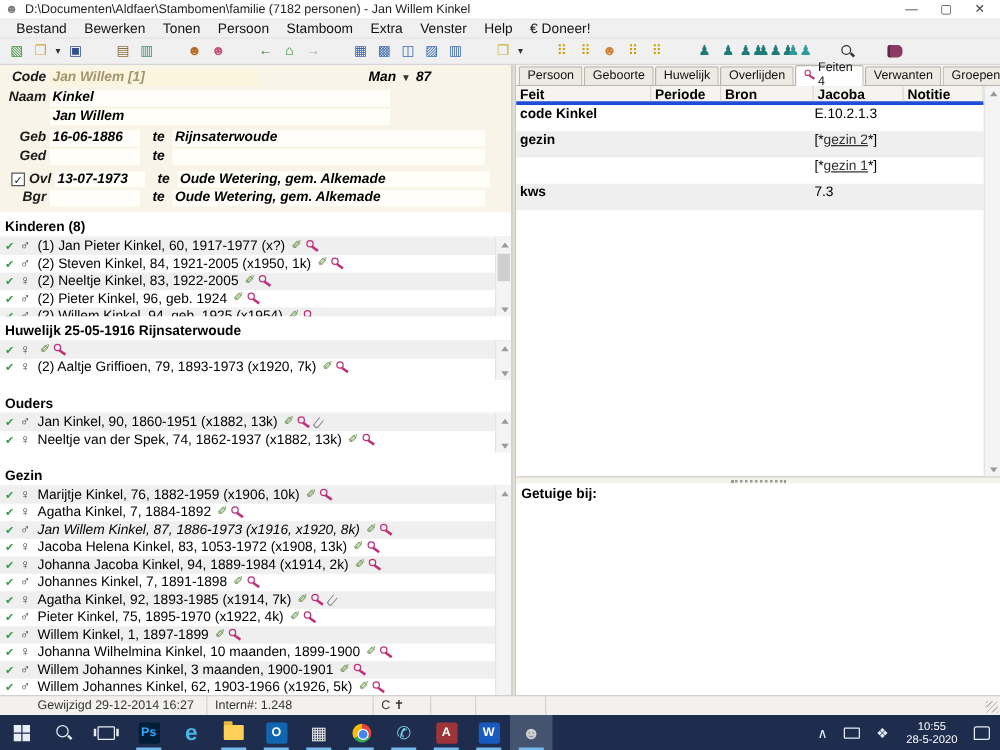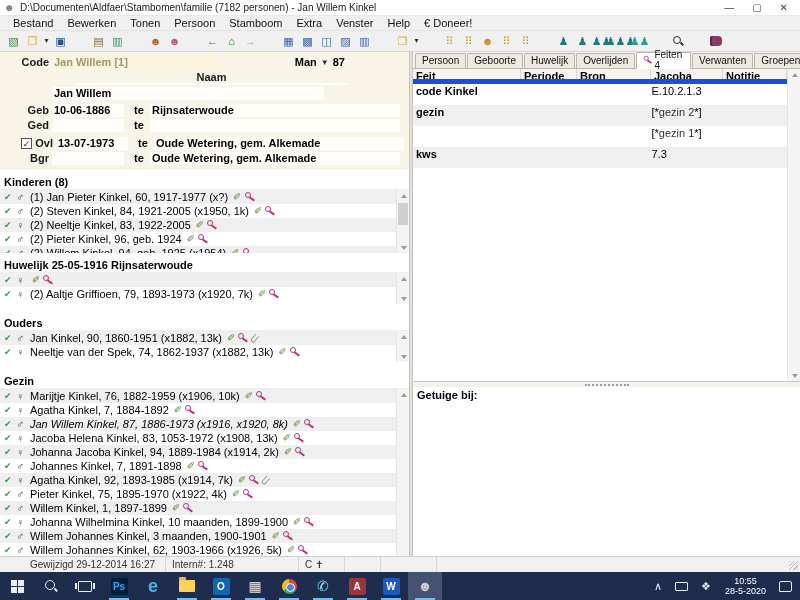--- a/index.html
+++ b/index.html
@@ -27,21 +27,21 @@
   .i-mag::after { content:""; position:absolute; left:8px; top:8px; width:4px; height:1.8px; background:#333; transform:rotate(45deg); }
   .i-book { background:#8b3a62; border-radius:2px 4px 4px 2px; width:12px; height:10px; box-shadow:inset 2px 0 0 #5e2744; }
 
   
   .main { flex:1; display:flex; min-height:0; background:#fff; }
   .left-panel { width:409px; display:flex; flex-direction:column; background:#fff; }
   .v-split { width:4px; background:#e0ded8; border-left:1px solid #c9c7c0; border-right:1px solid #c9c7c0; }
   .right-panel { flex:1; display:flex; flex-direction:column; background:#fff; min-width:0; }
 
   
-  .pform { background:#f8f4e8; padding:3px 2px 4px 16px; font-size:11px; }
+  .pform { background:#f8f4e8; padding:3px 2px 4px 4px; font-size:11px;font-style:italic; }
   .frow { display:flex; align-items:center; height:14px; margin-bottom:1px; }
   .flabel { width:36px; text-align:right; font-weight:bold; color:#1a1a1a; padding-right:3px; flex:none; }
   .ffield { background:#fffef8; height:13px; line-height:13px; padding-left:2px; font-weight:bold; color:#000; overflow:hidden; white-space:nowrap; }
   .code-field { background:#fbf5dd; color:#a2946e; font-weight:bold; width:168px; }
   .name-field { width:272px; }
   .date-field { width:72px; }
   .te-label { width:26px; font-weight:bold; text-align:left; padding-left:10px; flex:none; }
   .place-field { width:250px; }
   .sex-box { margin-left:auto; margin-right:62px; display:flex; align-items:center; font-weight:bold; gap:4px; }
   .caret { font-size:8px; color:#333; }
@@ -72,30 +72,30 @@
   .sb-down { bottom:0; } .sb-down::after { top:4px; border-top:4px solid #9a9a9a; }
   .sb-thumb { position:absolute; left:1px; right:1px; top:13px; height:22px; background:#cfcfcf; }
 
   
   .tabbar { display:flex; align-items:flex-end; height:17px; background:#f4f2ec; padding:1px 1px 0 2px; border-bottom:1px solid #b9b6ac; }
   .tab { font-size:10px; padding:1px 6px 2px 6px; background:#eceae2; border:1px solid #b9b6ac; border-bottom:none; margin-right:1px; border-radius:2px 2px 0 0; color:#111; display:flex; align-items:center; gap:3px; height:15px; }
   .tab.active { background:#fff; font-weight:normal; height:17px; margin-bottom:-1px; border-bottom:1px solid #fff; }
   .tab .key-icon { margin-left:0; transform:scale(.85); }
   .facts-wrap { position:relative; height:313px; border-bottom:1px solid #c9c7c0; }
   .facts { margin-right:13px; font-size:11px; }
-  .fhead { display:flex; height:15px; background:#f5f4f1; border-bottom:5px solid #1d4ed8; font-weight:bold; }
+  .fhead { display:flex; height:15px; background:#f5f4f1; border-bottom:3px solid #1d4ed8; font-weight:bold; }
   .fhead span { padding:0 3px; border-right:1px solid #d9d7d0; line-height:15px; overflow:hidden; }
   .fh-feit{width:108px;} .fh-periode{width:56px;} .fh-bron{width:74px;} .fh-inhoud{width:72px;} .fh-notitie{flex:1;}
   .factrow { display:flex; height:21px; line-height:15px; }
   .factrow:nth-child(even) { background:#efefef; }
   .fc { padding:0 3px; overflow:hidden; white-space:nowrap; }
   .fc-feit { width:108px; font-weight:bold; }
   .fc-periode { width:56px; } .fc-bron { width:74px; }
   .fc-inhoud { width:140px; }
-  .flink { color:#333; }
+  .flink { text-decoration:underline; color:#333; }
   .h-split { height:5px; background:#f4f2ec; display:flex; align-items:center; justify-content:center; }
   .dots { width:44px; border-top:2px dotted #999; }
   .getuige { font-size:11px; font-weight:bold; padding:2px 0 0 4px; flex:1; background:#fff; }
 
   
   .statusbar { height:16px; background:#f2f1ef; border-top:1px solid #d0d0d0; display:flex; font-size:10px; color:#333; align-items:center; }
   .sseg { height:100%; line-height:15px; padding-left:6px; border-right:1px solid #d5d4d0; white-space:nowrap; overflow:hidden; }
   .s1{width:208px;} .s2{width:142px;margin-left:24px;} .s3{width:133px;} .s4{width:46px;} .s5{width:36px;} .s6{width:56px;} .s7{flex:1; border-right:none; position:relative;}
   .grip { position:absolute; right:2px; bottom:2px; width:9px; height:9px; background:repeating-linear-gradient(135deg,#b8b8b8 0 1px,transparent 1px 3px); }
 
@@ -395,31 +395,31 @@
       <div class="pform">
         <div class="frow">
           <span class="flabel">Code</span>
           <span class="ffield code-field">Jan Willem [1]</span>
           <span class="sex-box">
             <span>Man</span>
             <span class="caret">▼</span>
             <span style="margin-left:0;">87</span>
           </span>
         </div>
-        <div class="frow" style="margin-top:2px;flex-direction:column;">
+        <div class="frow" style="margin-top:2px;">
           <span class="flabel">Naam</span>
           <span class="ffield name-field">Kinkel</span>
         </div>
         <div class="frow">
           <span class="flabel"></span>
           <span class="ffield name-field">Jan Willem</span>
         </div>
         <div class="frow" style="margin-top:3px;">
           <span class="flabel">Geb</span>
-          <span class="ffield date-field">10-06-1886</span>
+          <span class="ffield date-field">16-06-1886</span>
           <span class="te-label">te</span>
           <span class="ffield place-field">Rijnsaterwoude</span>
         </div>
         <div class="frow">
           <span class="flabel">Ged</span>
           <span class="ffield date-field"></span>
           <span class="te-label">te</span>
           <span class="ffield place-field"></span>
         </div>
         <div class="frow" style="margin-top:4px;">

